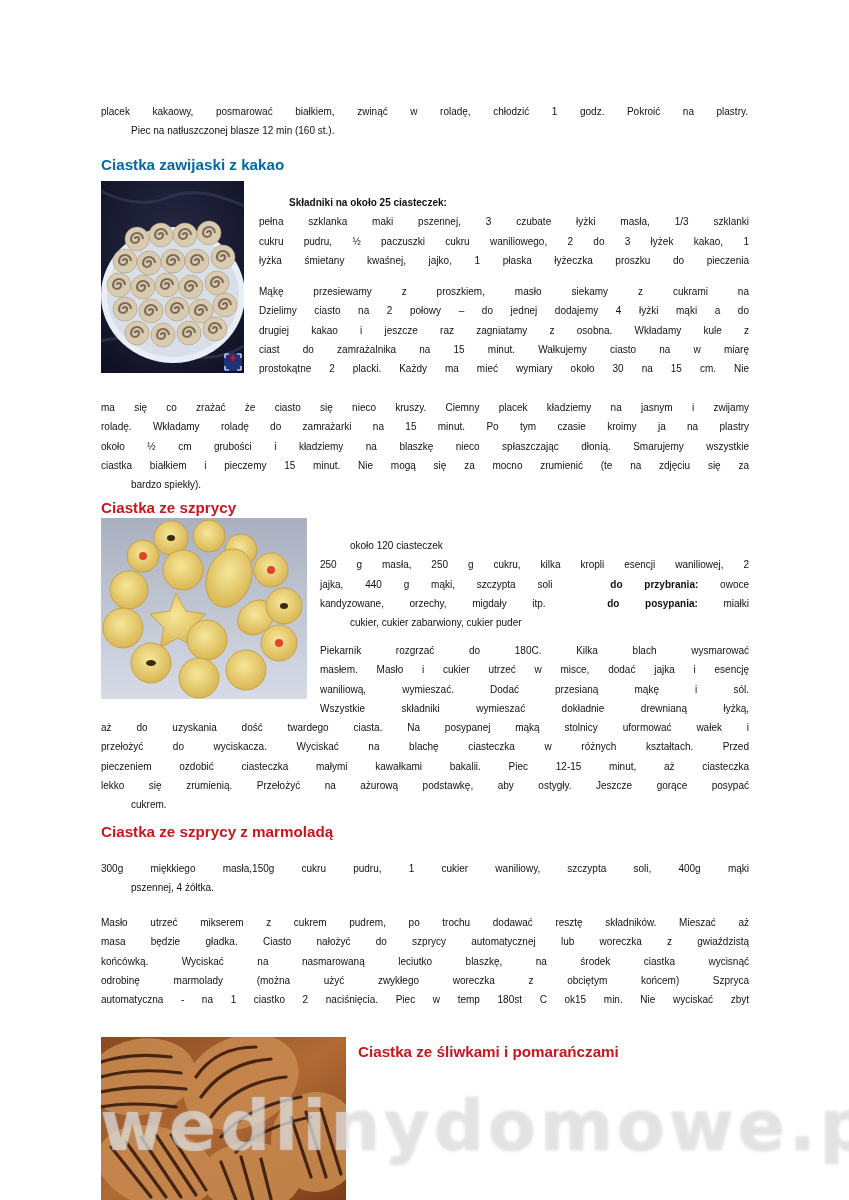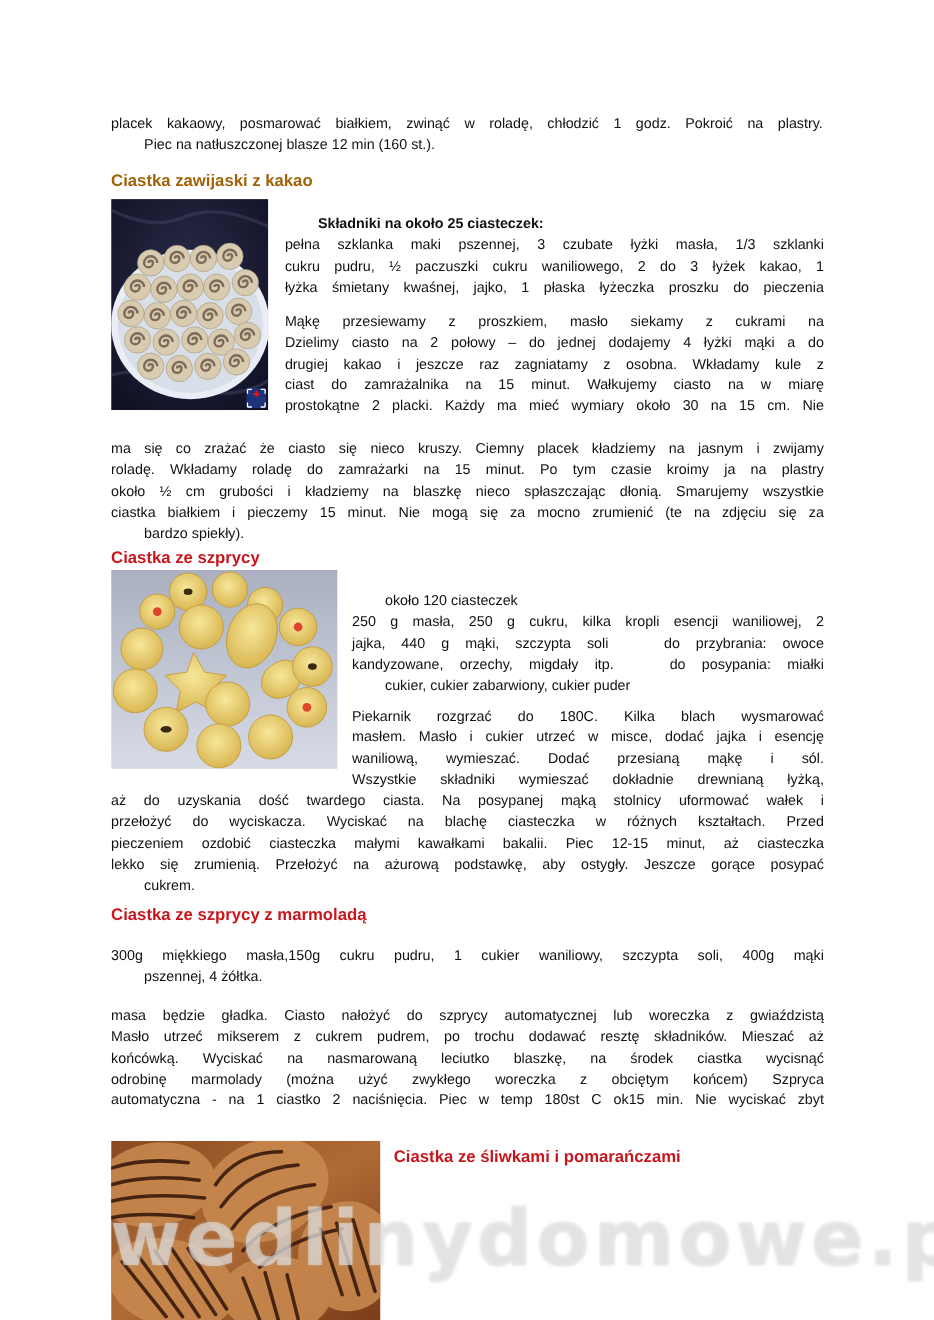--- a/index.html
+++ b/index.html
@@ -1,37 +1,37 @@
 <!DOCTYPE html>
 <html><head>
 <meta charset="utf-8">
 <style>
   html, body { margin: 0; padding: 0; background: #ffffff; }
   body { width: 849px; height: 1200px; position: relative; overflow: hidden;
          font-family: "Liberation Sans", sans-serif; color: #111; }
   .abs { position: absolute; }
-  .p { font-size: 13px; line-height: 19.3px; text-align: justify; margin: 0; }
+  .p { font-size: 10px; line-height: 19.3px; text-align: justify; margin: 0; }
   .line { display: block; text-align: justify; text-align-last: justify; white-space: nowrap; }
   .line.last { text-align-last: left; margin-left: 30px; }
   .h { color: #c8161d; font-weight: bold; font-size: 15.2px; line-height: 19px; margin: 0; }
-  b { font-weight: normal; margin-left: 36px; }
+  b { font-weight: bold; margin-left: 36px; }
   .photo { position: absolute; overflow: hidden; }
   .watermark { position: absolute; left: 100px; top: 1085px; font-family: "DejaVu Sans", sans-serif;
                font-weight: bold; font-size: 70px; letter-spacing: 4px; color: rgba(235,235,235,0.55);
                text-shadow: 0 0 3px rgba(180,180,180,0.5); white-space: nowrap; pointer-events:none; }
 </style>
 </head>
 <body>
 
 <div class="abs p" style="left:101px; top:102px; width:647px;">
   <span class="line">placek kakaowy, posmarować białkiem, zwinąć w roladę, chłodzić 1 godz. Pokroić na plastry.</span>
   <span class="line last">Piec na natłuszczonej blasze 12 min (160 st.).</span>
 </div>
 
-<h2 class="abs h" style="left: 101px; top: 155px; color: #a16207;">Ciastka zawijaski z kakao</h2>
+<h2 class="abs h" style="left: 101px; top: 155px; color: #0369a1;">Ciastka zawijaski z kakao</h2>
 
 <div class="photo" style="left:101px; top:181px; width:143px; height:192px;">
   <svg width="143" height="192" viewBox="0 0 143 192">
     <defs>
       <radialGradient id="cloth" cx="50%" cy="40%" r="80%">
         <stop offset="0" stop-color="#2a2c4a"></stop>
           <stop offset="1" stop-color="#0d0e1f"></stop>
       </radialGradient>
     </defs>
     <rect width="143" height="192" fill="url(#cloth)"></rect>
@@ -191,22 +191,22 @@
 </div>
 
 <h2 class="abs h" style="left: 101px; top: 822px; color: rgb(200, 22, 29);">Ciastka ze szprycy z marmoladą</h2>
 
 <div class="abs p" style="left:101px; top:859px; width:648px;">
   <span class="line">300g miękkiego masła,150g cukru pudru, 1 cukier waniliowy, szczypta soli, 400g mąki</span>
   <span class="line last">pszennej, 4 żółtka.</span>
 </div>
 
 <div class="abs p" style="left:101px; top:913px; width:648px;">
+  <span class="line">Masło utrzeć mikserem z cukrem pudrem, po trochu dodawać resztę składników. Mieszać aż</span>
   <span class="line">masa będzie gładka. Ciasto nałożyć do szprycy automatycznej lub woreczka z gwiaździstą</span>
-  <span class="line">Masło utrzeć mikserem z cukrem pudrem, po trochu dodawać resztę składników. Mieszać aż</span>
   <span class="line">końcówką. Wyciskać na nasmarowaną leciutko blaszkę, na środek ciastka wycisnąć</span>
   <span class="line">odrobinę marmolady (można użyć zwykłego woreczka z obciętym końcem) Szpryca</span>
   <span class="line">automatyczna - na 1 ciastko 2 naciśnięcia. Piec w temp 180st C ok15 min. Nie wyciskać zbyt</span>
 </div>
 
 <div class="photo" style="left:101px; top:1037px; width:245px; height:163px;">
   <svg width="245" height="163" viewBox="0 0 245 163">
     <defs>
       <linearGradient id="bg4" x1="0" y1="0" x2="1" y2="1">
         <stop offset="0" stop-color="#8a4a22"></stop>

